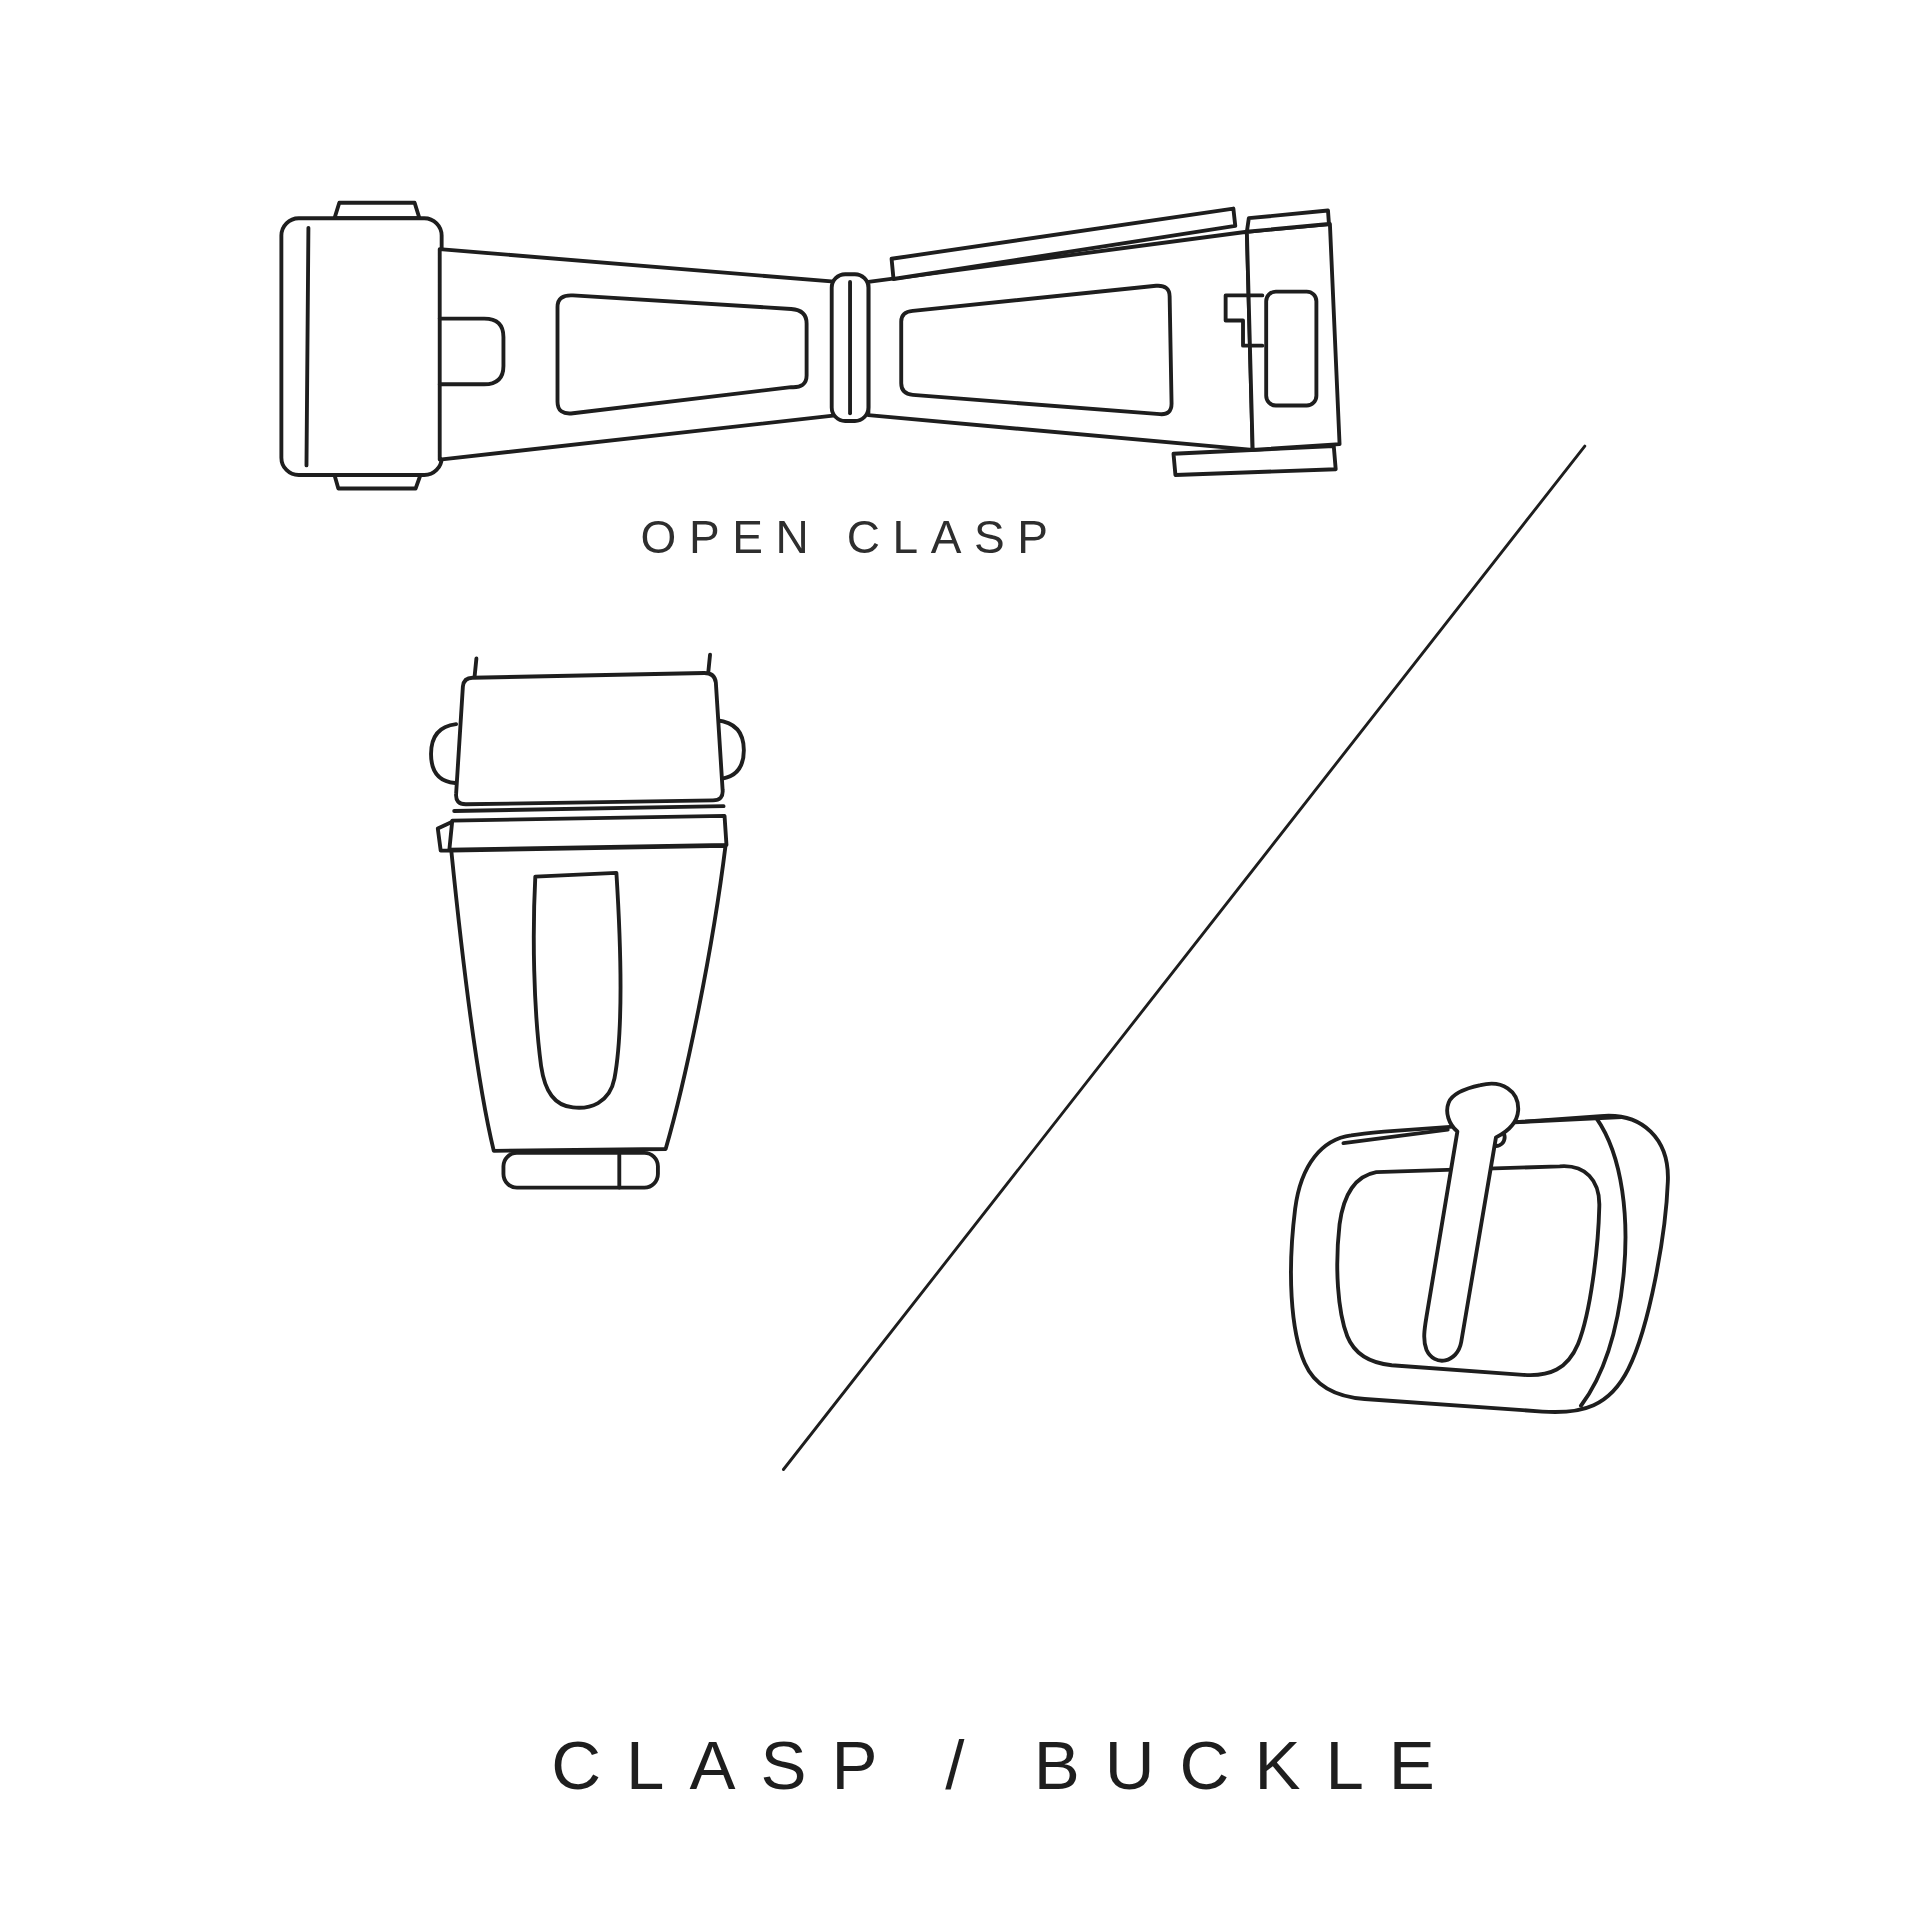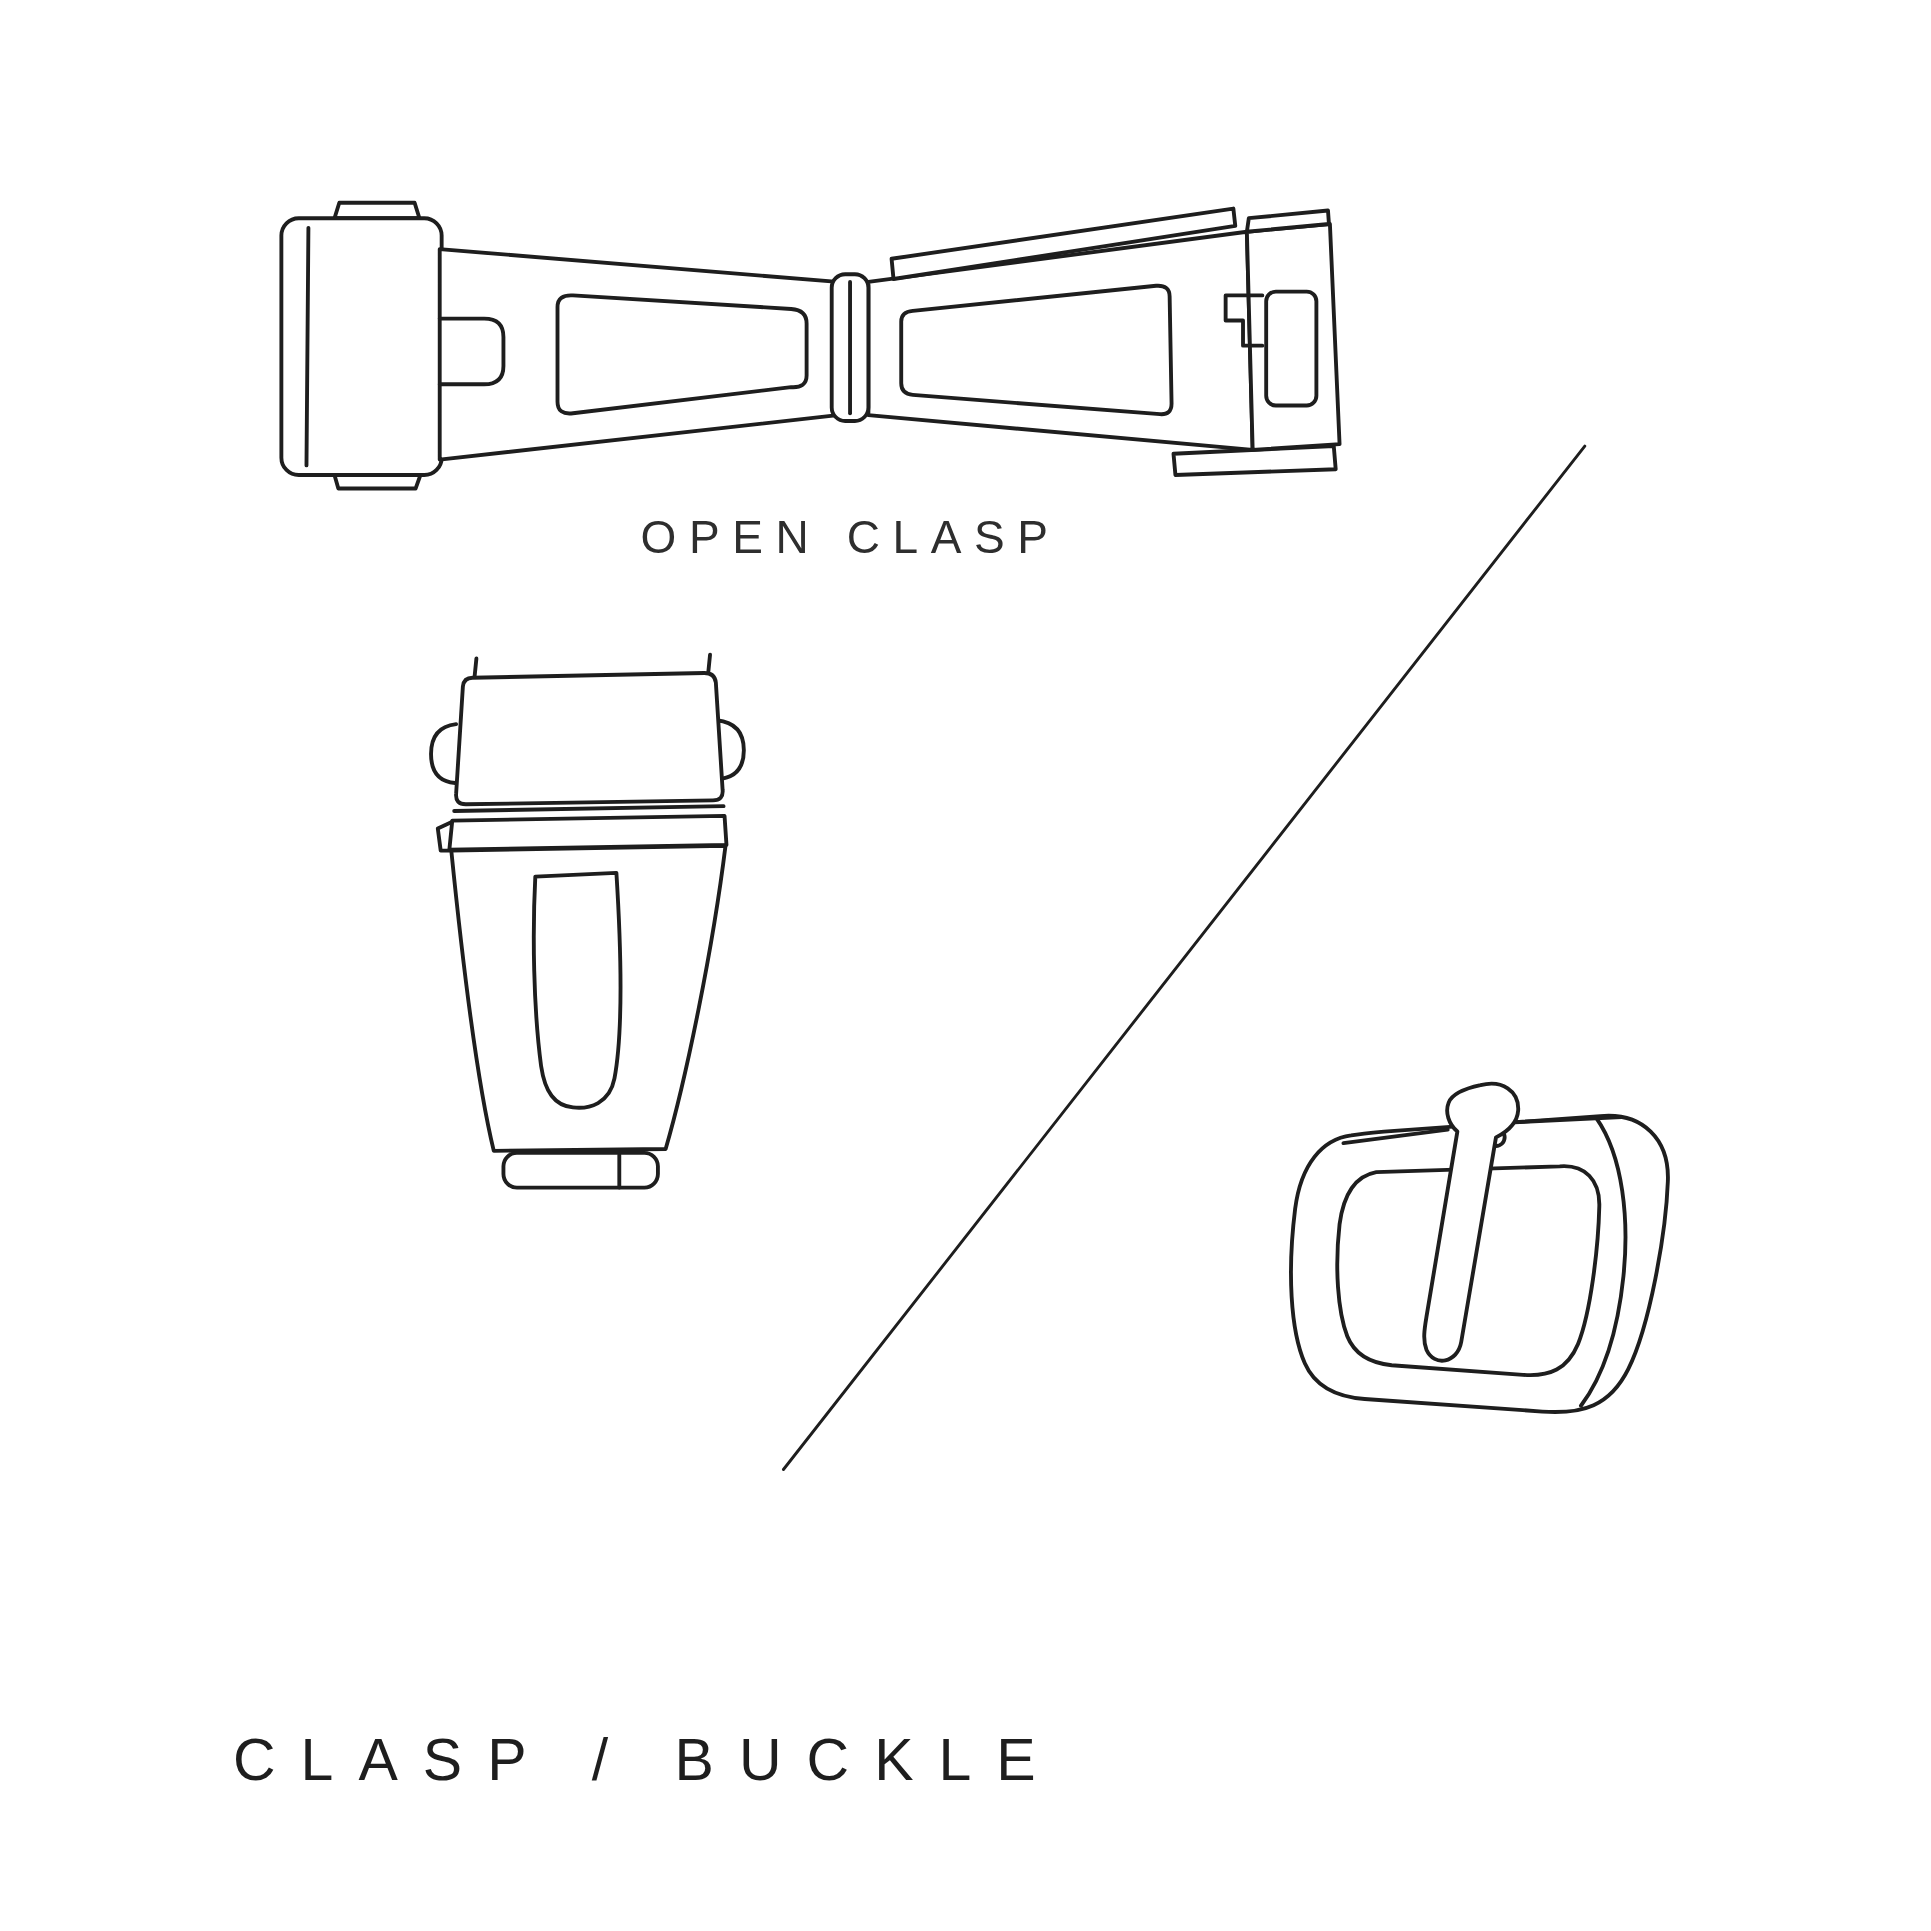--- a/index.html
+++ b/index.html
@@ -3,21 +3,21 @@
 <meta charset="utf-8">
 <style>
   html,body{margin:0;padding:0;}
   body{background:#ffffff;font-family:"Liberation Sans", sans-serif;}
   .canvas{position:relative;width:1931px;height:1931px;background:var(--bg,#ffffff);overflow:hidden;margin-left:40px;}
   .drawing{position:absolute;left:0;top:0;}
   .ln{fill:none;stroke:var(--ink,#1e1e1e);stroke-width:4;stroke-linecap:round;stroke-linejoin:round;}
   .lnf{fill:#ffffff;stroke:var(--ink,#1e1e1e);stroke-width:4;stroke-linecap:round;stroke-linejoin:round;}
   .thin{stroke-width:3;}
   .label{position:absolute;text-align:center;color:var(--text,#2e2e2e);font-size:46px;letter-spacing:12.6px;font-weight:400;}
-  .title{position:absolute;color:var(--ink,#1e1e1e);font-size:59px;letter-spacing:25px;font-weight:400;}
+  .title{position:absolute;text-align:center;color:var(--ink,#1e1e1e);font-size:69px;letter-spacing:25px;font-weight:400;}
 </style>
 </head>
 <body>
 
 <div class="canvas">
 
   <svg class="drawing" width="1931" height="1931" viewBox="0 0 2000 2000">
 
     <line class="ln thin" x1="1600" y1="462" x2="770" y2="1522"></line>
 

